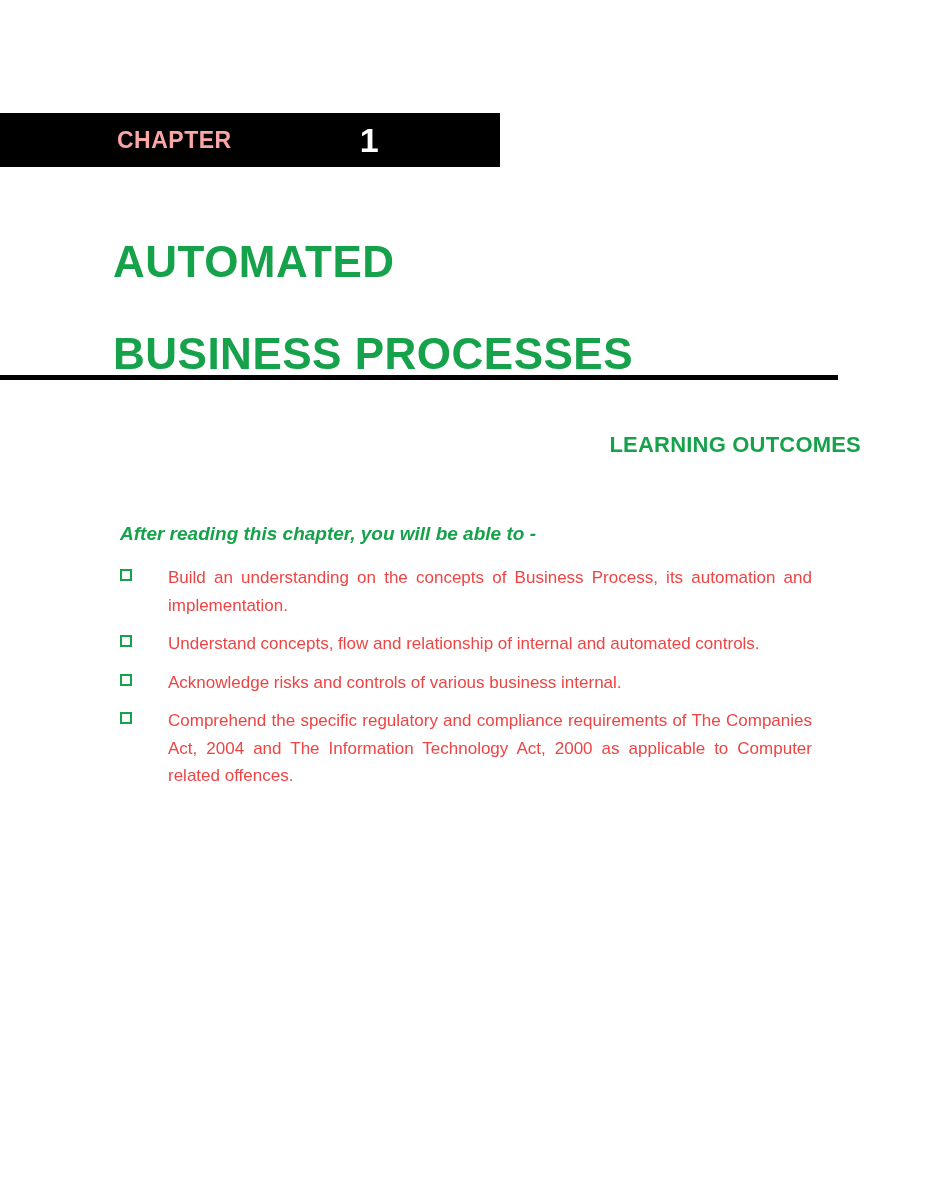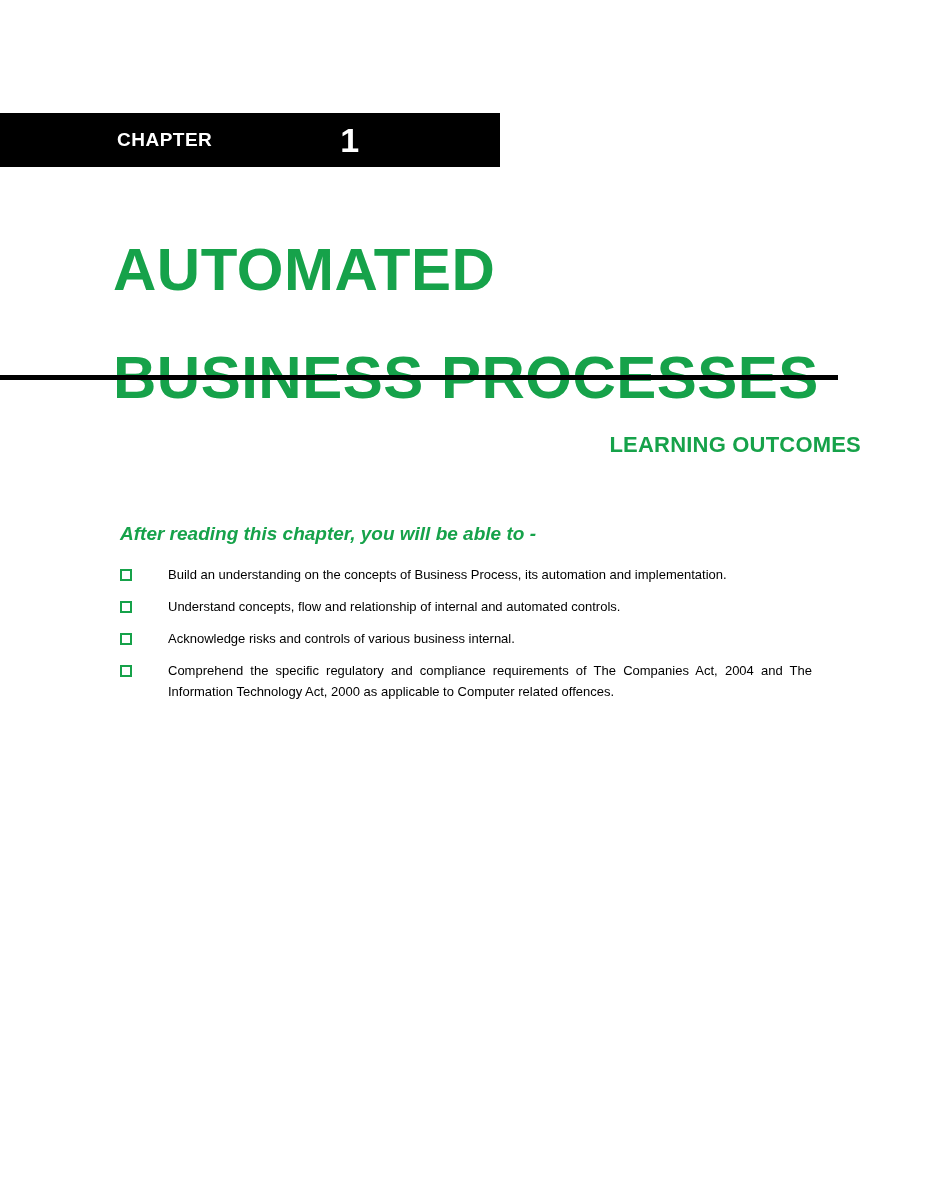--- a/index.html
+++ b/index.html
@@ -28,22 +28,22 @@
     position: absolute;
     left: 0;
     top: 113px;
     width: 500px;
     height: 54px;
     background: #000000;
     display: flex;
     align-items: center;
   }
   .chapter-word {
-    color: #ffffff;
-    font-size: 19px;
+    color: #fca5a5;
+    font-size: 23px;
     font-weight: bold;
     letter-spacing: 0.5px;
     margin-left: 117px;
   }
   .chapter-number {
     color: #ffffff;
     font-size: 34px;
     font-weight: bold;
     margin-left: 128px;
     line-height: 1;
@@ -51,21 +51,21 @@
 
   
   .title-block {
     position: absolute;
     left: 0;
     top: 240px;
     width: 930px;
   }
   .title-line {
     color: #16a24a;
-    font-size: 60px;
+    font-size: 44px;
     font-weight: bold;
     letter-spacing: 0.5px;
     line-height: 1.0;
     padding-left: 113px;
   }
   .title-line.second {
     margin-top: 48px;
   }
 
   
@@ -125,25 +125,25 @@
   }
   .lo-bullet .sq {
     display: inline-block;
     width: 12px;
     height: 12px;
     border: 2px solid #16a24a;
     box-sizing: border-box;
   }
   .lo-text {
     flex: 1 1 auto;
-    font-size: 13px;
+    font-size: 17px;
     line-height: 1.62;
     text-align: justify;
     text-justify: inter-word;
-    color: #000000;
+    color: #ef4444;
   }
 </style>
 </head>
 <body>
 
 <div class="page">
 
   <div class="chapter-banner">
     <span class="chapter-word">CHAPTER</span>
     <span class="chapter-number">1</span>

